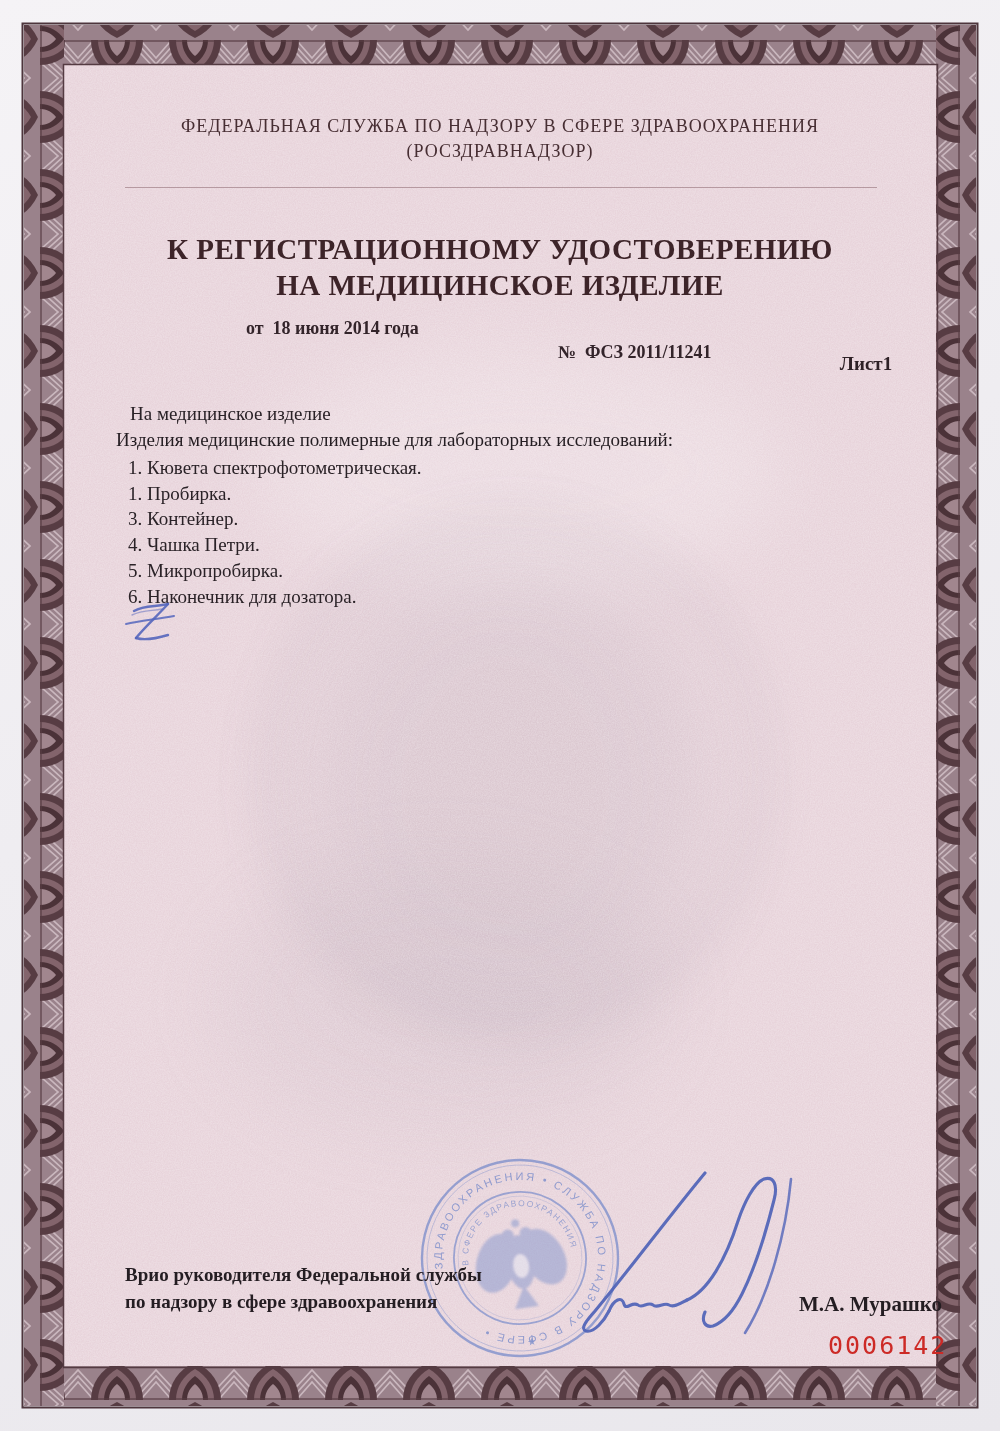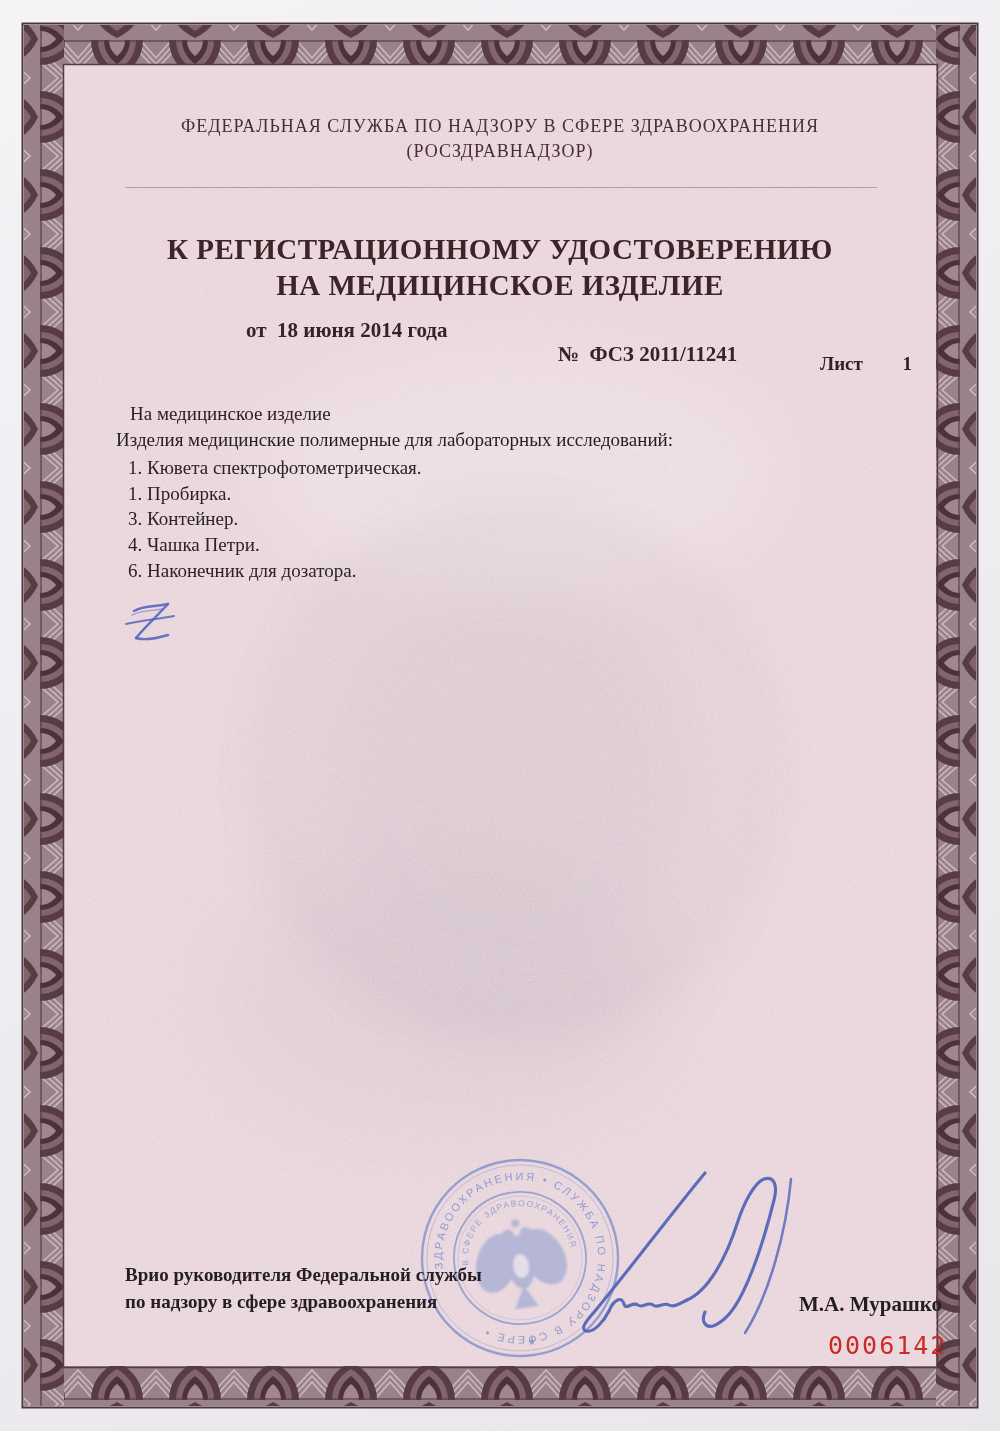--- a/index.html
+++ b/index.html
@@ -15,22 +15,22 @@
   .content{position:absolute;left:0;top:0;width:1000px;height:1431px;}
   .abs{position:absolute;}
   .center{left:0;width:1000px;text-align:center;}
   .pre{white-space:pre;}
   .issuer{font-size:18px;letter-spacing:1px;color:#472e33;}
   .rule{position:absolute;left:125px;top:187px;width:752px;height:1px;background:#8a666d;opacity:.55;}
   .title{font-weight:bold;color:#3d2429;letter-spacing:.5px;}
   .t1{top:194px;font-size:31px;}
   .t2{top:233px;font-size:29px;}
   .t3{top:269px;font-size:29px;}
-  .dateline{top:318px;font-size:21px;font-weight:bold;color:#33242a;}
-  .sheet{top:353px;left:820px;width:92px;font-size:19px;font-weight:bold;color:#2e2126;display:flex;justify-content:space-between;}
+  .dateline{top:318px;font-size:18px;font-weight:bold;color:#33242a;}
+  .sheet{top:353px;left:820px;width:92px;font-size:19px;font-weight:bold;color:#2e2126;display:flex;justify-content:center;}
   .body-text{font-size:19px;color:#2a2227;}
   .intro{left:130px;top:403px;}
   .heading{left:116px;top:429px;font-weight:normal;color:#241d22;}
   .items{left:128px;top:455px;line-height:25.7px;}
   .role{left:125px;font-size:19px;font-weight:bold;color:#241d22;}
   .role1{top:1264px;}
   .role2{top:1291px;}
   .name{left:799px;top:1292px;font-size:21px;font-weight:bold;color:#241d22;}
   .serial{left:828px;top:1331px;font-family:"DejaVu Sans Mono","Liberation Mono",monospace;
           font-size:25px;color:#cd2a26;letter-spacing:2px;}
@@ -132,20 +132,21 @@
     </div>
 
     <div class="abs body-text intro">На медицинское изделие</div>
     <div class="abs body-text heading">Изделия медицинские полимерные для лабораторных исследований:</div>
 
     <div class="abs body-text items">
       <div>1. Кювета спектрофотометрическая.</div>
       <div>1. Пробирка.</div>
       <div>3. Контейнер.</div>
       <div>4. Чашка Петри.</div>
+      <div>5. Микропробирка.</div>
       <div>6. Наконечник для дозатора.</div>
     </div>
 
     <svg class="z-svg" width="58" height="52" viewBox="0 0 58 52">
       <g fill="none" stroke="#5566bd" stroke-linecap="round">
         <path d="M12,13 C22,7 34,9 46,6" stroke-width="2.4" opacity="0.9"></path>
         <path d="M10,17 C20,12 30,13 40,11" stroke-width="1.4" opacity="0.5"></path>
         <path d="M46,6 C36,17 22,30 14,40" stroke-width="2.4" opacity="0.9"></path>
         <path d="M14,40 C24,43 36,40 46,37" stroke-width="2.4" opacity="0.9"></path>
         <path d="M4,26 C18,23 36,21 52,18" stroke-width="2" opacity="0.85"></path>

